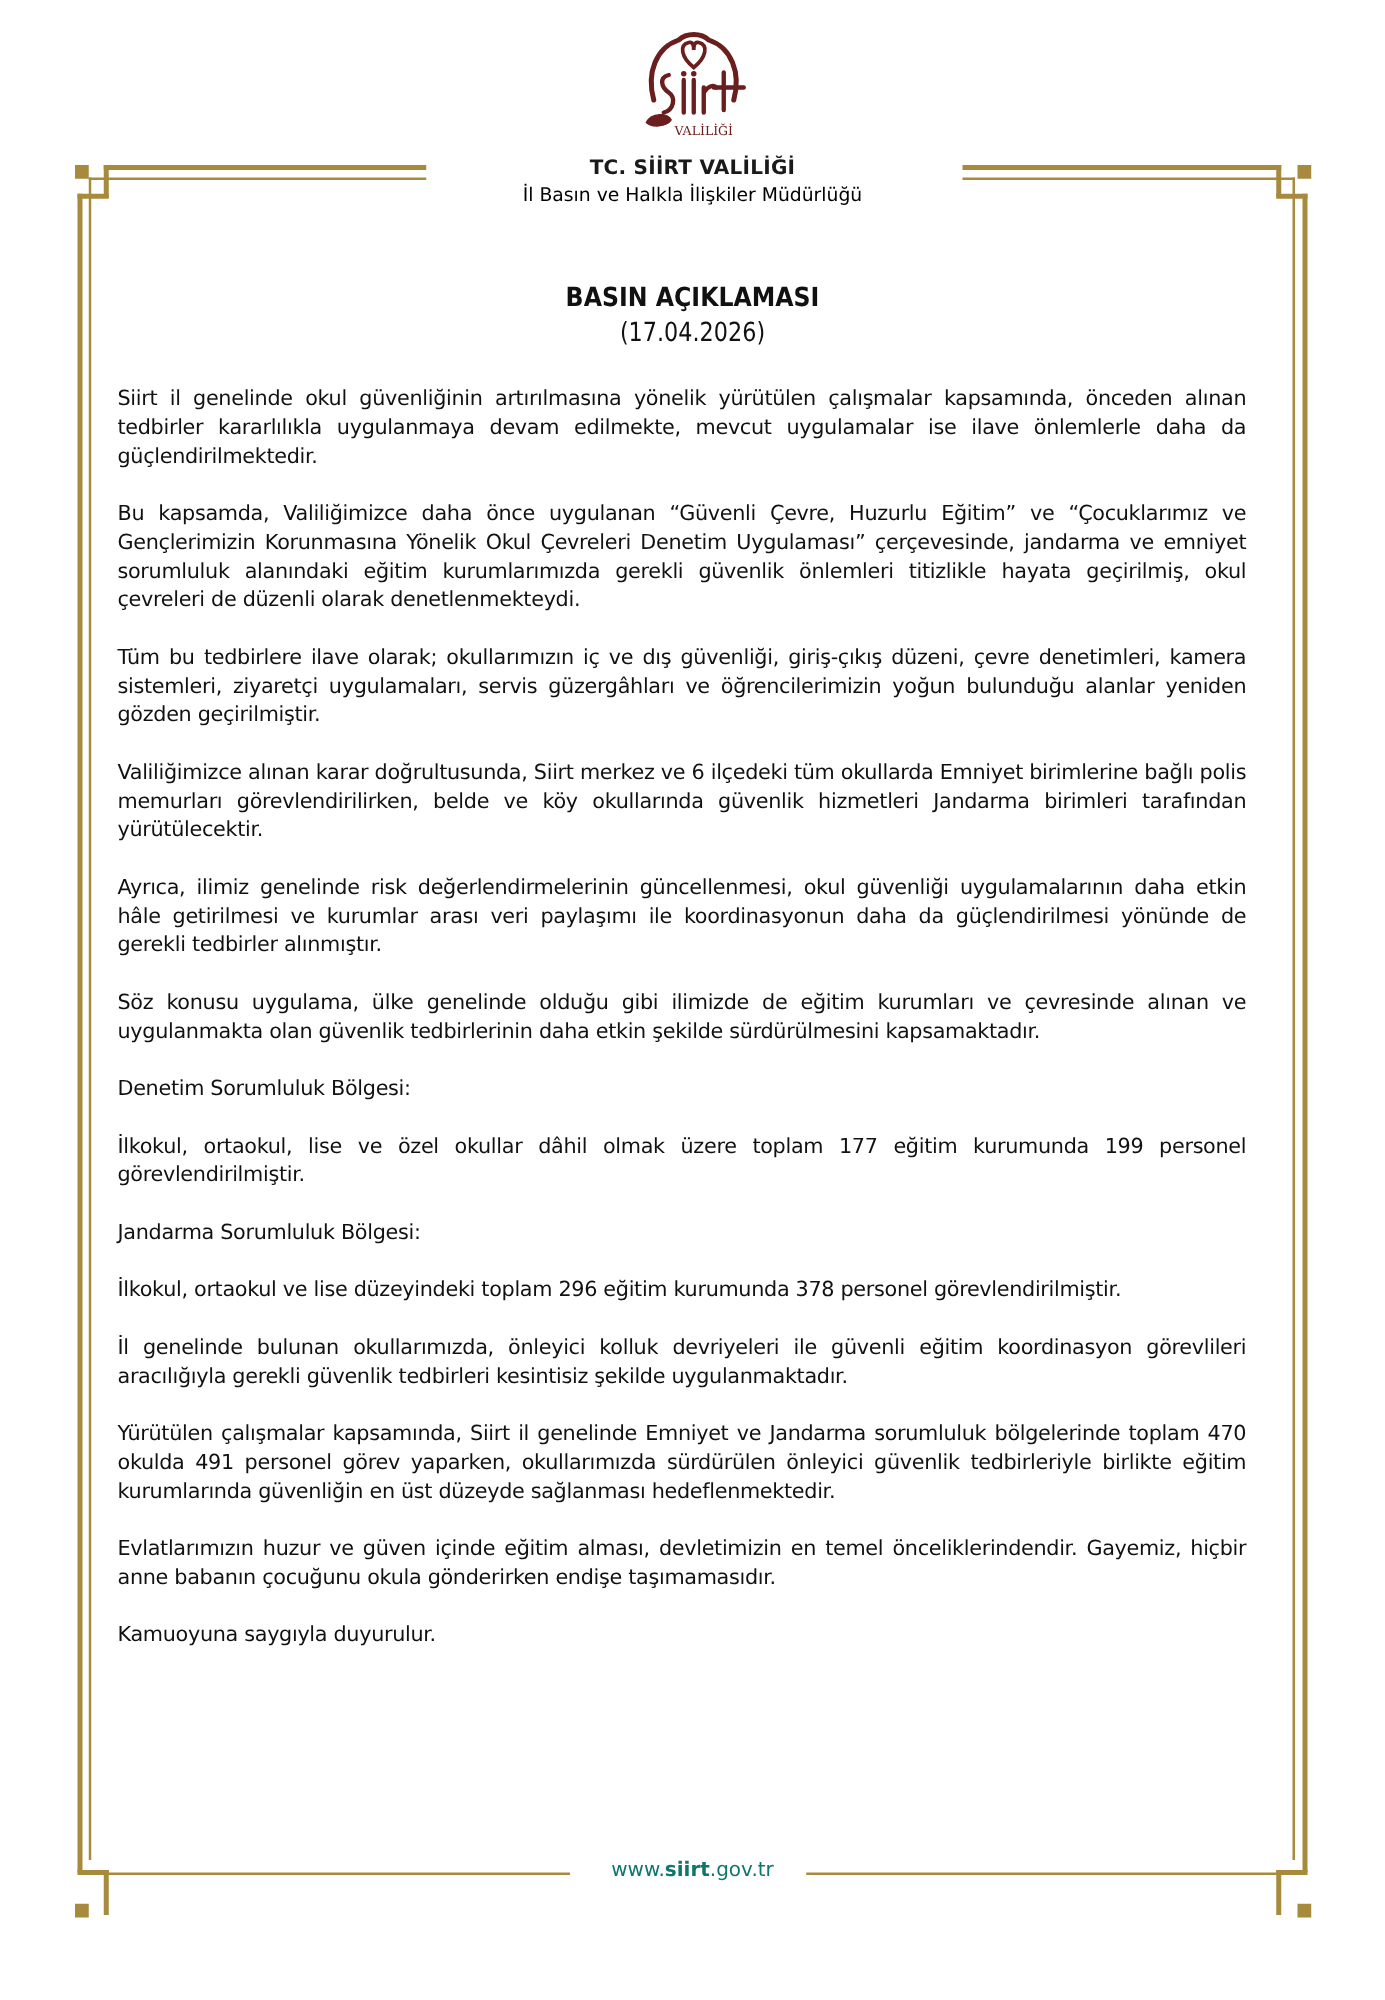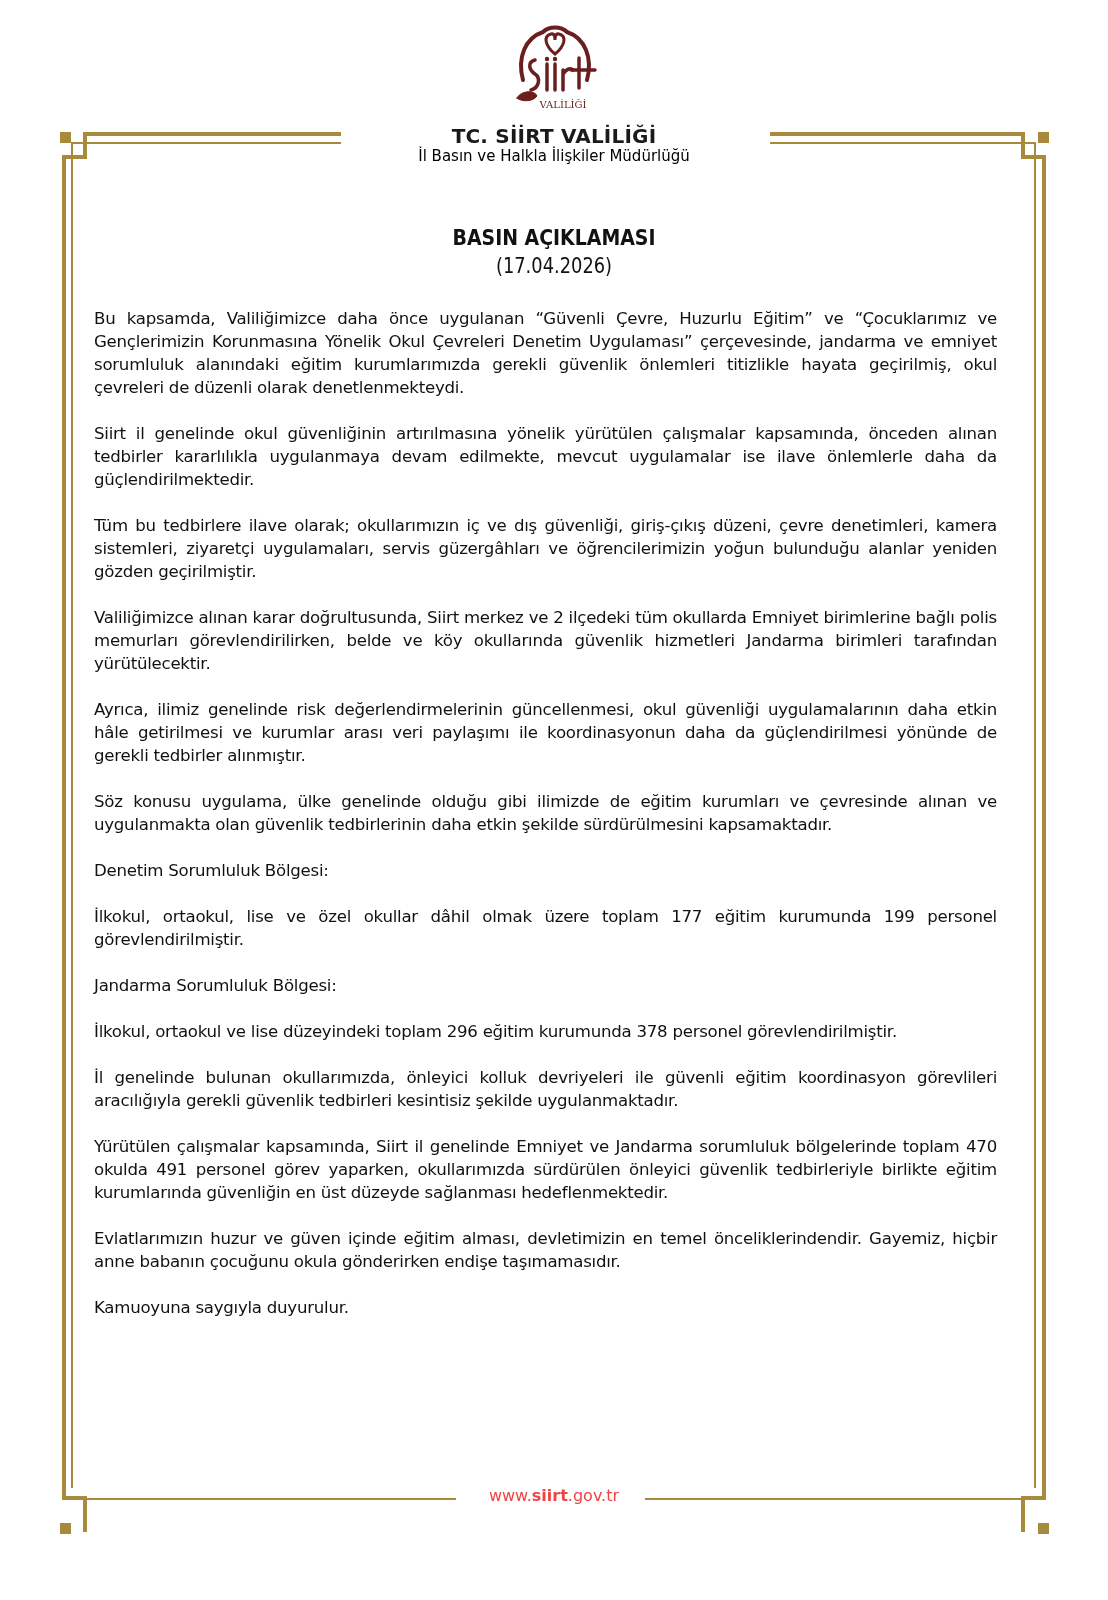--- a/index.html
+++ b/index.html
@@ -1,34 +1,34 @@
 <!DOCTYPE html>
 <html><head>
 <meta charset="utf-8">
 <style>
   html, body { margin: 0; padding: 0; background: #ffffff; }
   body { width: 1108px; height: 1600px; position: relative; overflow: hidden;
          font-family: "DejaVu Sans", sans-serif; color: #111111; }
   .frame { position: absolute; left: 0; top: 0; width: 1108px; height: 1600px; }
   .logo-wrap { position: absolute; left: 505px; top: 18px; width: 100px; height: 100px; }
   .org-title { position: absolute; left: 0; width: 1108px; top: 124px; text-align: center;
-               font-family: "DejaVu Sans", sans-serif; font-weight: bold; font-size: 20px;
+               font-family: "DejaVu Sans", sans-serif; font-weight: bold; font-size: 16px;
                letter-spacing: 0.2px; color: #1a1a1a; }
   .org-sub { position: absolute; left: 0; width: 1108px; top: 147px; text-align: center;
              font-family: "DejaVu Sans", sans-serif; font-size: 15px; color: #000000; }
   .doc-title { position: absolute; left: 0; width: 1108px; top: 226px; text-align: center;
                font-family: "DejaVu Sans", sans-serif; font-weight: bold; font-size: 21px;
                transform: scaleX(0.9); color: #111; }
   .doc-date { position: absolute; left: 0; width: 1108px; top: 254px; text-align: center;
               font-family: "DejaVu Sans", sans-serif; font-size: 21px; transform: scaleX(0.85); color: #111; }
   .content { position: absolute; left: 94px; top: 307px; width: 903px; }
   .para { margin: 0 0 23px 0; font-size: 16.6px; line-height: 23px; text-align: justify;
           font-family: "DejaVu Sans", sans-serif; letter-spacing: -0.25px; word-spacing: 0px; }
   .footer-url { position: absolute; left: 0; width: 1108px; top: 1486px; text-align: center;
-                font-family: "DejaVu Sans", sans-serif; font-size: 16px; color: #ef4444; }
+                font-family: "DejaVu Sans", sans-serif; font-size: 16px; color: #0f766e; }
   .footer-url b { font-weight: bold; }
 </style>
 </head>
 <body>
 
 <svg class="frame" viewBox="0 0 1108 1600" xmlns="http://www.w3.org/2000/svg">
   <g fill="#a88a3c" stroke="none">
 
     <rect x="60" y="132" width="11" height="11"></rect>
     <rect x="83" y="132" width="258" height="4"></rect>
@@ -83,24 +83,24 @@
   </svg>
 </div>
 
 <div class="org-title">TC. SİİRT VALİLİĞİ</div>
 <div class="org-sub">İl Basın ve Halkla İlişkiler Müdürlüğü</div>
 
 <div class="doc-title">BASIN AÇIKLAMASI</div>
 <div class="doc-date">(17.04.2026)</div>
 
 <div class="content">
+  <p class="para">Siirt il genelinde okul güvenliğinin artırılmasına yönelik yürütülen çalışmalar kapsamında, önceden alınan tedbirler kararlılıkla uygulanmaya devam edilmekte, mevcut uygulamalar ise ilave önlemlerle daha da güçlendirilmektedir.</p>
   <p class="para">Bu kapsamda, Valiliğimizce daha önce uygulanan “Güvenli Çevre, Huzurlu Eğitim” ve “Çocuklarımız ve Gençlerimizin Korunmasına Yönelik Okul Çevreleri Denetim Uygulaması” çerçevesinde, jandarma ve emniyet sorumluluk alanındaki eğitim kurumlarımızda gerekli güvenlik önlemleri titizlikle hayata geçirilmiş, okul çevreleri de düzenli olarak denetlenmekteydi.</p>
-  <p class="para">Siirt il genelinde okul güvenliğinin artırılmasına yönelik yürütülen çalışmalar kapsamında, önceden alınan tedbirler kararlılıkla uygulanmaya devam edilmekte, mevcut uygulamalar ise ilave önlemlerle daha da güçlendirilmektedir.</p>
   <p class="para">Tüm bu tedbirlere ilave olarak; okullarımızın iç ve dış güvenliği, giriş-çıkış düzeni, çevre denetimleri, kamera sistemleri, ziyaretçi uygulamaları, servis güzergâhları ve öğrencilerimizin yoğun bulunduğu alanlar yeniden gözden geçirilmiştir.</p>
-  <p class="para">Valiliğimizce alınan karar doğrultusunda, Siirt merkez ve 2 ilçedeki tüm okullarda Emniyet birimlerine bağlı polis memurları görevlendirilirken, belde ve köy okullarında güvenlik hizmetleri Jandarma birimleri tarafından yürütülecektir.</p>
+  <p class="para">Valiliğimizce alınan karar doğrultusunda, Siirt merkez ve 6 ilçedeki tüm okullarda Emniyet birimlerine bağlı polis memurları görevlendirilirken, belde ve köy okullarında güvenlik hizmetleri Jandarma birimleri tarafından yürütülecektir.</p>
   <p class="para">Ayrıca, ilimiz genelinde risk değerlendirmelerinin güncellenmesi, okul güvenliği uygulamalarının daha etkin hâle getirilmesi ve kurumlar arası veri paylaşımı ile koordinasyonun daha da güçlendirilmesi yönünde de gerekli tedbirler alınmıştır.</p>
   <p class="para">Söz konusu uygulama, ülke genelinde olduğu gibi ilimizde de eğitim kurumları ve çevresinde alınan ve uygulanmakta olan güvenlik tedbirlerinin daha etkin şekilde sürdürülmesini kapsamaktadır.</p>
   <p class="para">Denetim Sorumluluk Bölgesi:</p>
   <p class="para">İlkokul, ortaokul, lise ve özel okullar dâhil olmak üzere toplam 177 eğitim kurumunda 199 personel görevlendirilmiştir.</p>
   <p class="para">Jandarma Sorumluluk Bölgesi:</p>
   <p class="para">İlkokul, ortaokul ve lise düzeyindeki toplam 296 eğitim kurumunda 378 personel görevlendirilmiştir.</p>
   <p class="para">İl genelinde bulunan okullarımızda, önleyici kolluk devriyeleri ile güvenli eğitim koordinasyon görevlileri aracılığıyla gerekli güvenlik tedbirleri kesintisiz şekilde uygulanmaktadır.</p>
   <p class="para">Yürütülen çalışmalar kapsamında, Siirt il genelinde Emniyet ve Jandarma sorumluluk bölgelerinde toplam 470 okulda 491 personel görev yaparken, okullarımızda sürdürülen önleyici güvenlik tedbirleriyle birlikte eğitim kurumlarında güvenliğin en üst düzeyde sağlanması hedeflenmektedir.</p>
   <p class="para">Evlatlarımızın huzur ve güven içinde eğitim alması, devletimizin en temel önceliklerindendir. Gayemiz, hiçbir anne babanın çocuğunu okula gönderirken endişe taşımamasıdır.</p>
   <p class="para">Kamuoyuna saygıyla duyurulur.</p>

